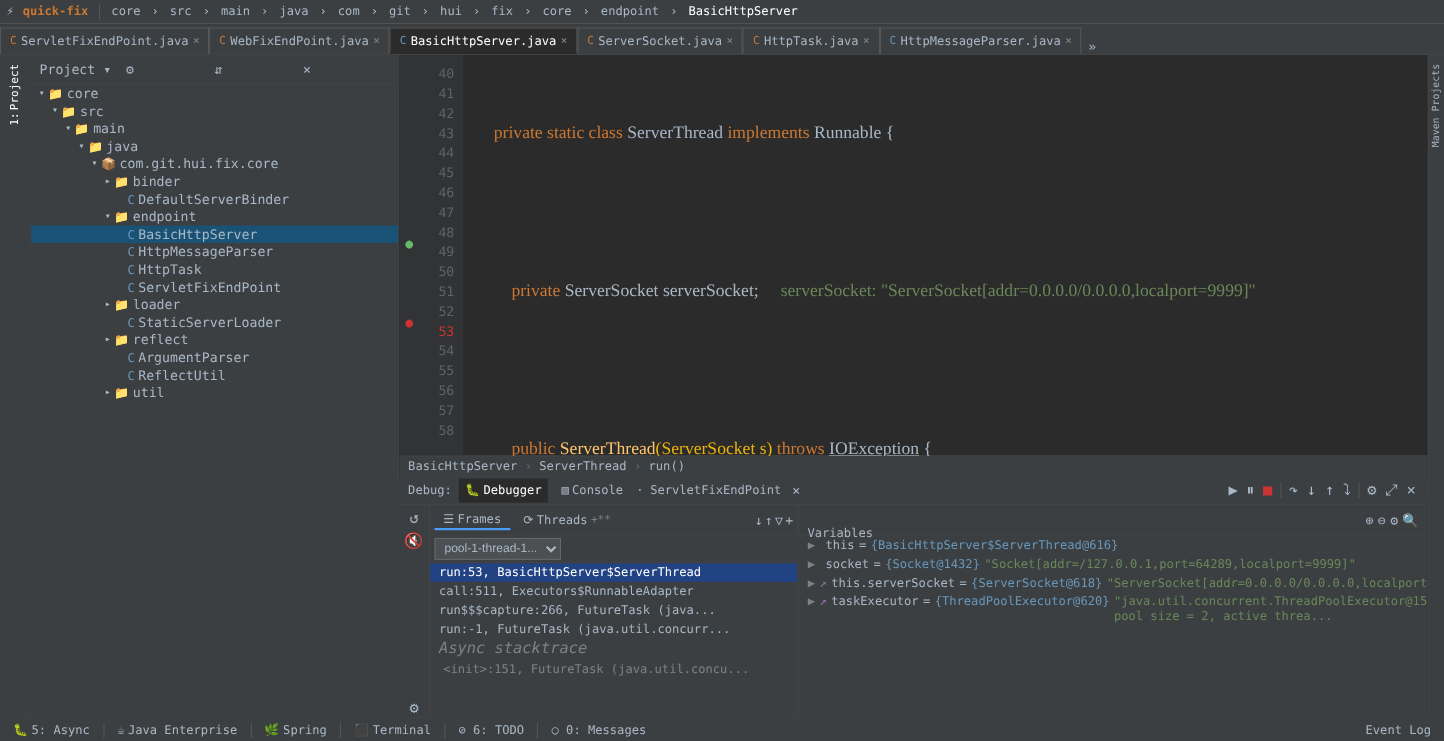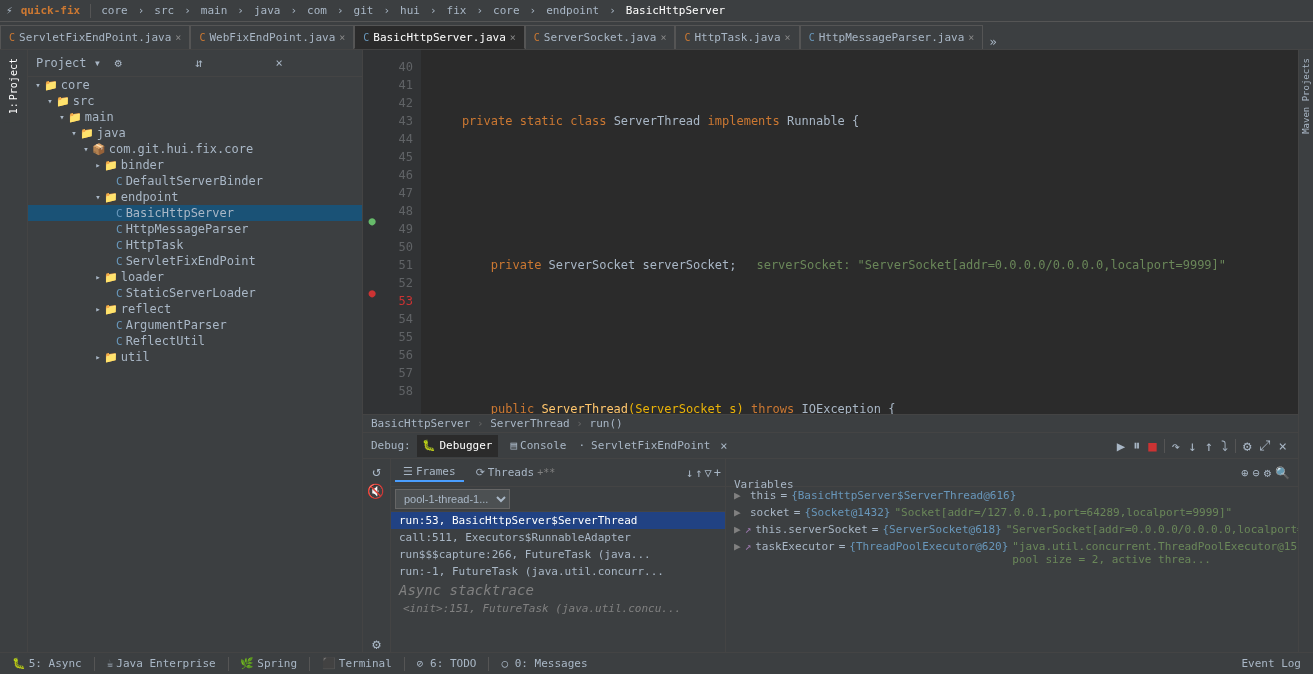--- a/index.html
+++ b/index.html
@@ -33,42 +33,42 @@
     .tree-item.selected { background: #1a5276; }
     .tree-indent { display: inline-block; }
     .tree-arrow { color: #a9b7c6; font-size: 9px; width: 12px; text-align: center; }
     .tree-file-icon { margin-right: 3px; font-size: 11px; }
     .tree-label { font-size: 12px; color: #a9b7c6; }
 
     
     #editor-area { flex: 1; display: flex; flex-direction: column; background: #2b2b2b; overflow: hidden; }
     #code-view { flex: 1; overflow: auto; display: flex; position: relative; }
     #line-numbers { background: #313335; color: #606366; padding: 8px 8px; text-align: right; min-width: 40px; flex-shrink: 0; line-height: 18px; font-size: 12px; user-select: none; }
-    #code-content { flex: 1; padding: 8px 0 8px 8px; line-height: 18px; font-size: 12px; overflow: auto; white-space: pre; }
+    #code-content { flex: 1; padding: 8px 0 8px 8px; line-height: 18px; font-size: 16px; overflow: auto; white-space: pre; font-family: Liberation Serif, serif; }
 
     .line { display: flex; align-items: flex-start; min-height: 18px; padding: 0 4px; }
 
     
     #editor-breadcrumb { background: #3c3f41; border-top: 1px solid #444; padding: 2px 8px; font-size: 11px; color: #a9b7c6; flex-shrink: 0; }
 
     
     #debug-panel { height: 220px; background: #3c3f41; border-top: 1px solid #444; display: flex; flex-direction: column; flex-shrink: 0; }
 
     #debug-content { display: flex; flex: 1; overflow: hidden; }
 
     
     #frames-panel { width: 335px; background: #3c3f41; border-right: 1px solid #444; display: flex; flex-direction: column; flex-shrink: 0; }
     #frames-header { display: flex; align-items: center; padding: 2px 4px; border-bottom: 1px solid #444; gap: 4px; height: 28px; }
     .frames-tab { padding: 2px 8px; color: #a9b7c6; font-size: 11px; cursor: pointer; display: flex; align-items: center; gap: 3px; }
     .frames-tab.active { border-bottom: 2px solid #4a9eff; }
     .thread-selector { background: #4c5052; border: 1px solid #666; color: #a9b7c6; font-size: 11px; padding: 1px 4px; height: 20px; cursor: pointer; }
     #frames-list { flex: 1; overflow-y: auto; }
     .frame-item { padding: 2px 8px; cursor: pointer; font-size: 11px; color: #a9b7c6; }
     .frame-item.active { background: #214283; color: #fff; }
-    .frame-item.async { color: #808080; padding-left: 12px; font-style: italic; }
+    .frame-item.async { color: #808080; padding-left: 12px; }
     .async-label { color: #808080; font-style: italic; padding: 2px 8px; font-size: 14px; }
 
     
     #variables-panel { flex: 1; display: flex; flex-direction: column; overflow: hidden; }
     #variables-header { display: flex; align-items: center; padding: 2px 8px; border-bottom: 1px solid #444; height: 28px; }
     .variables-title { color: #a9b7c6; font-size: 11px; flex: 1; margin-top: 23px; }
     #variables-list { flex: 1; overflow-y: auto; }
     .var-item { padding: 2px 8px; font-size: 11px; display: flex; align-items: flex-start; gap: 4px; }
     .var-expand { color: #808080; cursor: pointer; width: 12px; }
     .var-name { color: #a9b7c6; }

